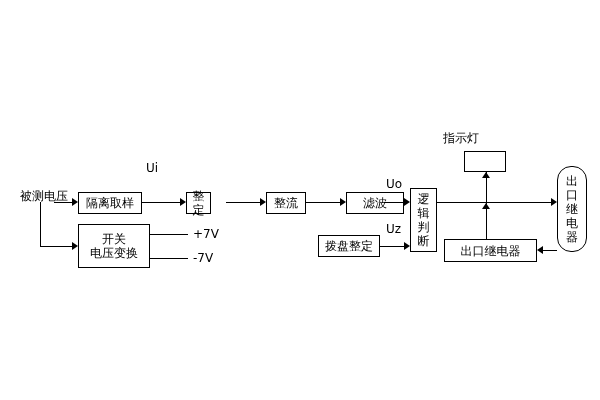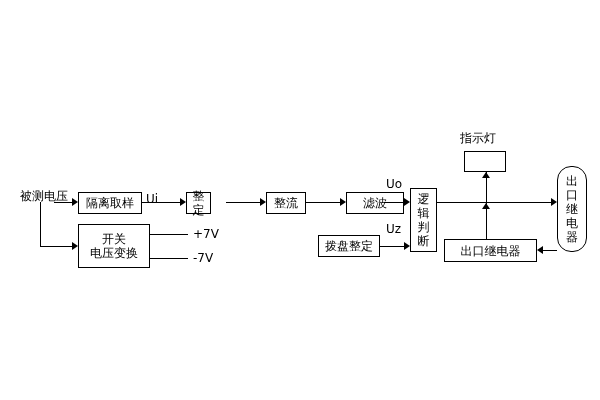--- a/index.html
+++ b/index.html
@@ -55,26 +55,26 @@
 
   <div class="box" style="left:318px;top:235px;width:62px;height:22px;">拨盘整定</div>
 
   <div class="box twoline" style="left:78px;top:224px;width:72px;height:44px;">
     <span>开关</span>
     <span>电压变换</span>
   </div>
 
   <div class="box" style="left:444px;top:239px;width:93px;height:23px;">出口继电器</div>
 
-  <span class="lbl" style="left:460px;top:131px;width:50px;">指示灯</span>
+  <span class="lbl" style="left:436px;top:131px;width:50px;text-align:center;">指示灯</span>
   <div class="box" style="left:464px;top:151px;width:42px;height:21px;"></div>
 
   <div class="hline" style="left:142px;top:202px;width:38px;"></div>
   <div class="ah-r" style="left:180px;top:198px;"></div>
-  <span class="lbl" style="left:146px;top:192px;">Ui</span>
+  <span class="lbl" style="left:146px;top:161px;">Ui</span>
 
   <div class="hline" style="left:226px;top:202px;width:34px;"></div>
   <div class="ah-r" style="left:260px;top:198px;"></div>
 
   <div class="hline" style="left:306px;top:202px;width:34px;"></div>
   <div class="ah-r" style="left:340px;top:198px;"></div>
 
   <div class="hline" style="left:384px;top:202px;width:20px;"></div>
   <div class="ah-r" style="left:404px;top:198px;"></div>
   <span class="lbl" style="left:386px;top:177px;">Uo</span>

